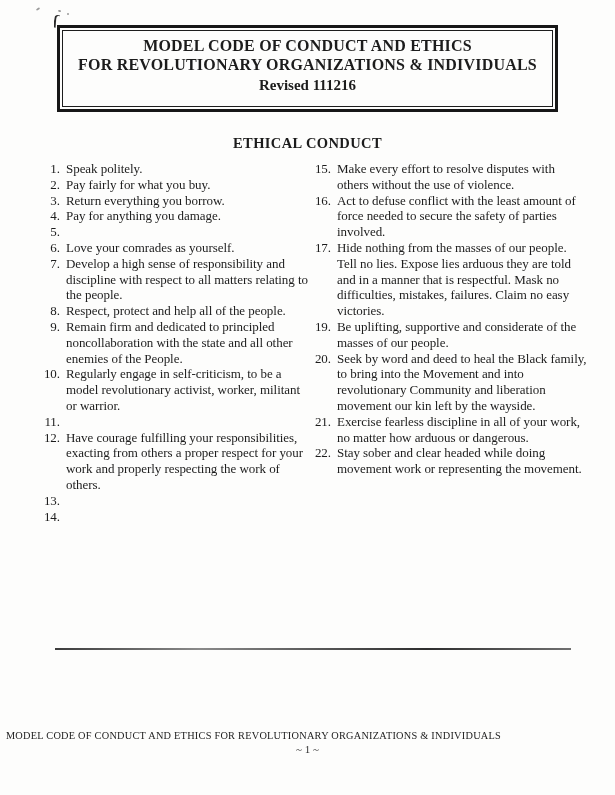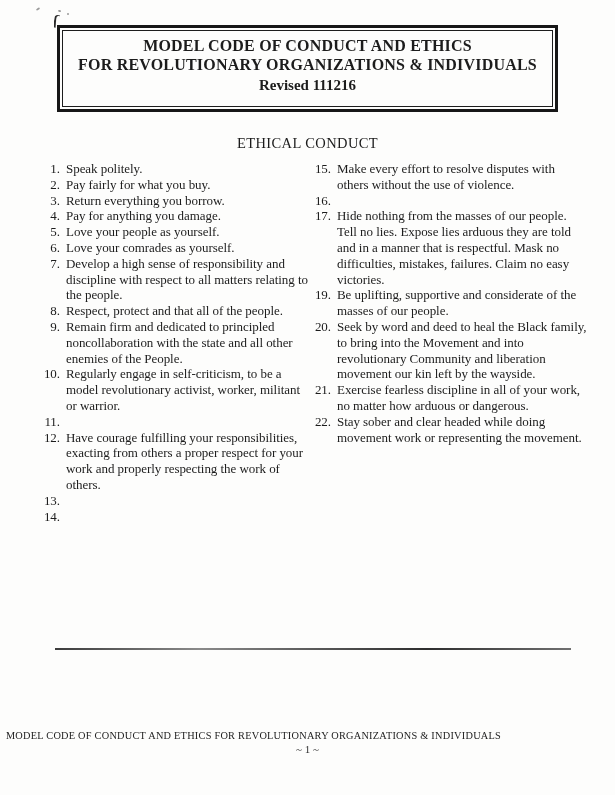--- a/index.html
+++ b/index.html
@@ -38,21 +38,21 @@
     width:4px; height:12px;
     border-left:2px solid #2a2a2a;
     border-top:1px solid #2a2a2a;
     border-top-left-radius:4px;
     transform:rotate(4deg);
   }
 
   .section-heading {
     position:absolute; top:135px; left:0;
     width:615px; text-align:center;
-    font-weight:normal; font-size:14.5px; letter-spacing:0.4px;
+    font-weight:bold; font-size:14.5px; letter-spacing:0.4px;
   }
 
   
   .col { position:absolute; top:161px; }
   .col.left  { left:36px;  width:274px; }
   .col.right { left:307px; width:282px; }
   .item { display:flex; font-size:13px; line-height:15.8px; letter-spacing:-0.05px; }
   .item .num { flex:0 0 24px; width:24px; text-align:right; white-space:nowrap; }
   .item .txt { flex:1; margin-left:6px; }
 
@@ -106,36 +106,35 @@
     <span class="txt">Return everything you borrow.</span>
   </div>
 
   <div class="item">
     <span class="num">4.</span>
     <span class="txt">Pay for anything you damage.</span>
   </div>
 
   <div class="item">
     <span class="num">5.</span>
-    <span class="txt">Love your people as yourself.</span>
   </div>
 
   <div class="item">
     <span class="num">6.</span>
     <span class="txt">Love your comrades as yourself.</span>
   </div>
 
   <div class="item">
     <span class="num">7.</span>
     <span class="txt">Develop a high sense of responsibility and discipline with respect to all matters relating to the people.</span>
   </div>
 
   <div class="item">
     <span class="num">8.</span>
-    <span class="txt">Respect, protect and that all of the people.</span>
+    <span class="txt">Respect, protect and help all of the people.</span>
   </div>
 
   <div class="item">
     <span class="num">9.</span>
     <span class="txt">Remain firm and dedicated to principled noncollaboration with the state and all other enemies of the People.</span>
   </div>
 
   <div class="item">
     <span class="num">10.</span>
     <span class="txt">Regularly engage in self-criticism, to be a model revolutionary activist, worker, militant or warrior.</span>
@@ -159,20 +158,21 @@
   </div>
 </div>
   <div class="col right" id="right-col">
   <div class="item">
     <span class="num">15.</span>
     <span class="txt">Make every effort to resolve disputes with others without the use of violence.</span>
   </div>
 
   <div class="item">
     <span class="num">16.</span>
+    <span class="txt">Act to defuse conflict with the least amount of force needed to secure the safety of parties involved.</span>
   </div>
 
   <div class="item">
     <span class="num">17.</span>
     <span class="txt">Hide nothing from the masses of our people. Tell no lies. Expose lies arduous they are told and in a manner that is respectful. Mask no difficulties, mistakes, failures.  Claim no easy victories.</span>
   </div>
 
 
   <div class="item">
     <span class="num">19.</span>

